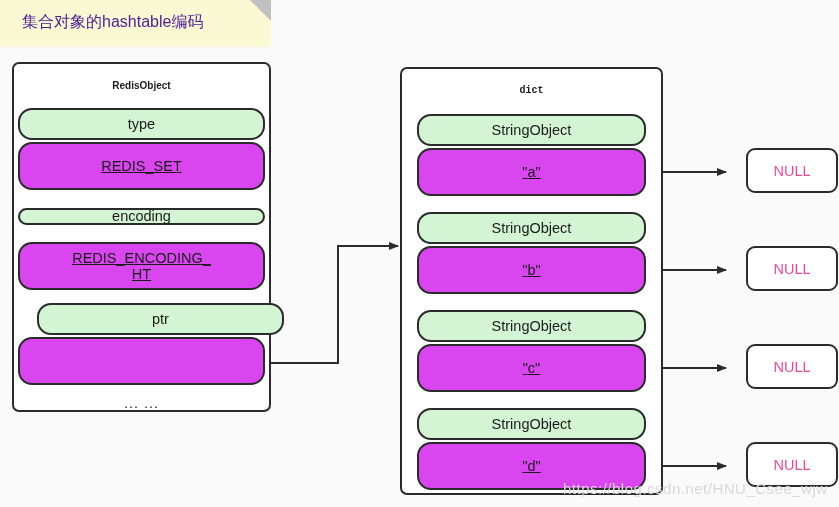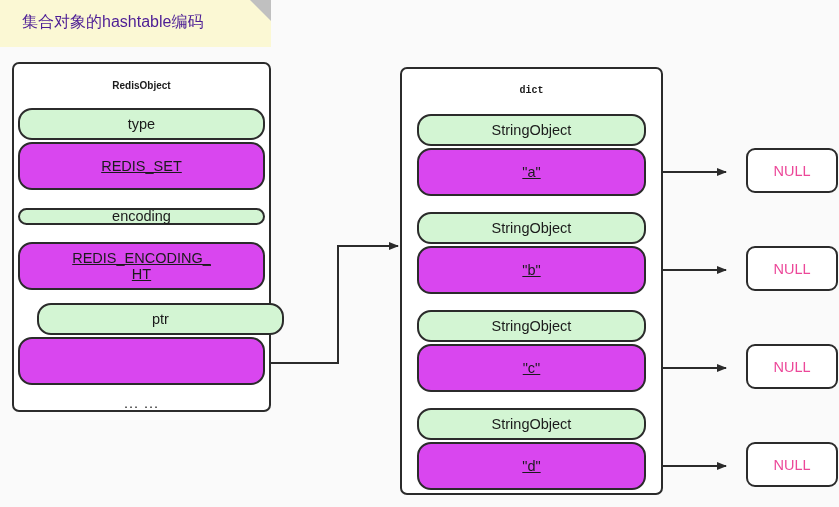--- a/index.html
+++ b/index.html
@@ -190,14 +190,15 @@
   <div class="cell value" style="left:417px; top:344px; width:229px; height:48px;">"c"</div>
 
   <div class="cell green" style="left:417px; top:408px; width:229px; height:32px;">StringObject</div>
   <div class="cell value" style="left:417px; top:442px; width:229px; height:48px;">"d"</div>
 
   <div class="null-box" style="left:735px; top:148px; width:92px; height:45px;">NULL</div>
   <div class="null-box" style="left:735px; top:246px; width:92px; height:45px;">NULL</div>
   <div class="null-box" style="left:735px; top:344px; width:92px; height:45px;">NULL</div>
   <div class="null-box" style="left:735px; top:442px; width:92px; height:45px;">NULL</div>
 
+  <div class="watermark">https://blog.csdn.net/HNU_Csee_wjw</div>
 
 </div>
 
 </body></html>

